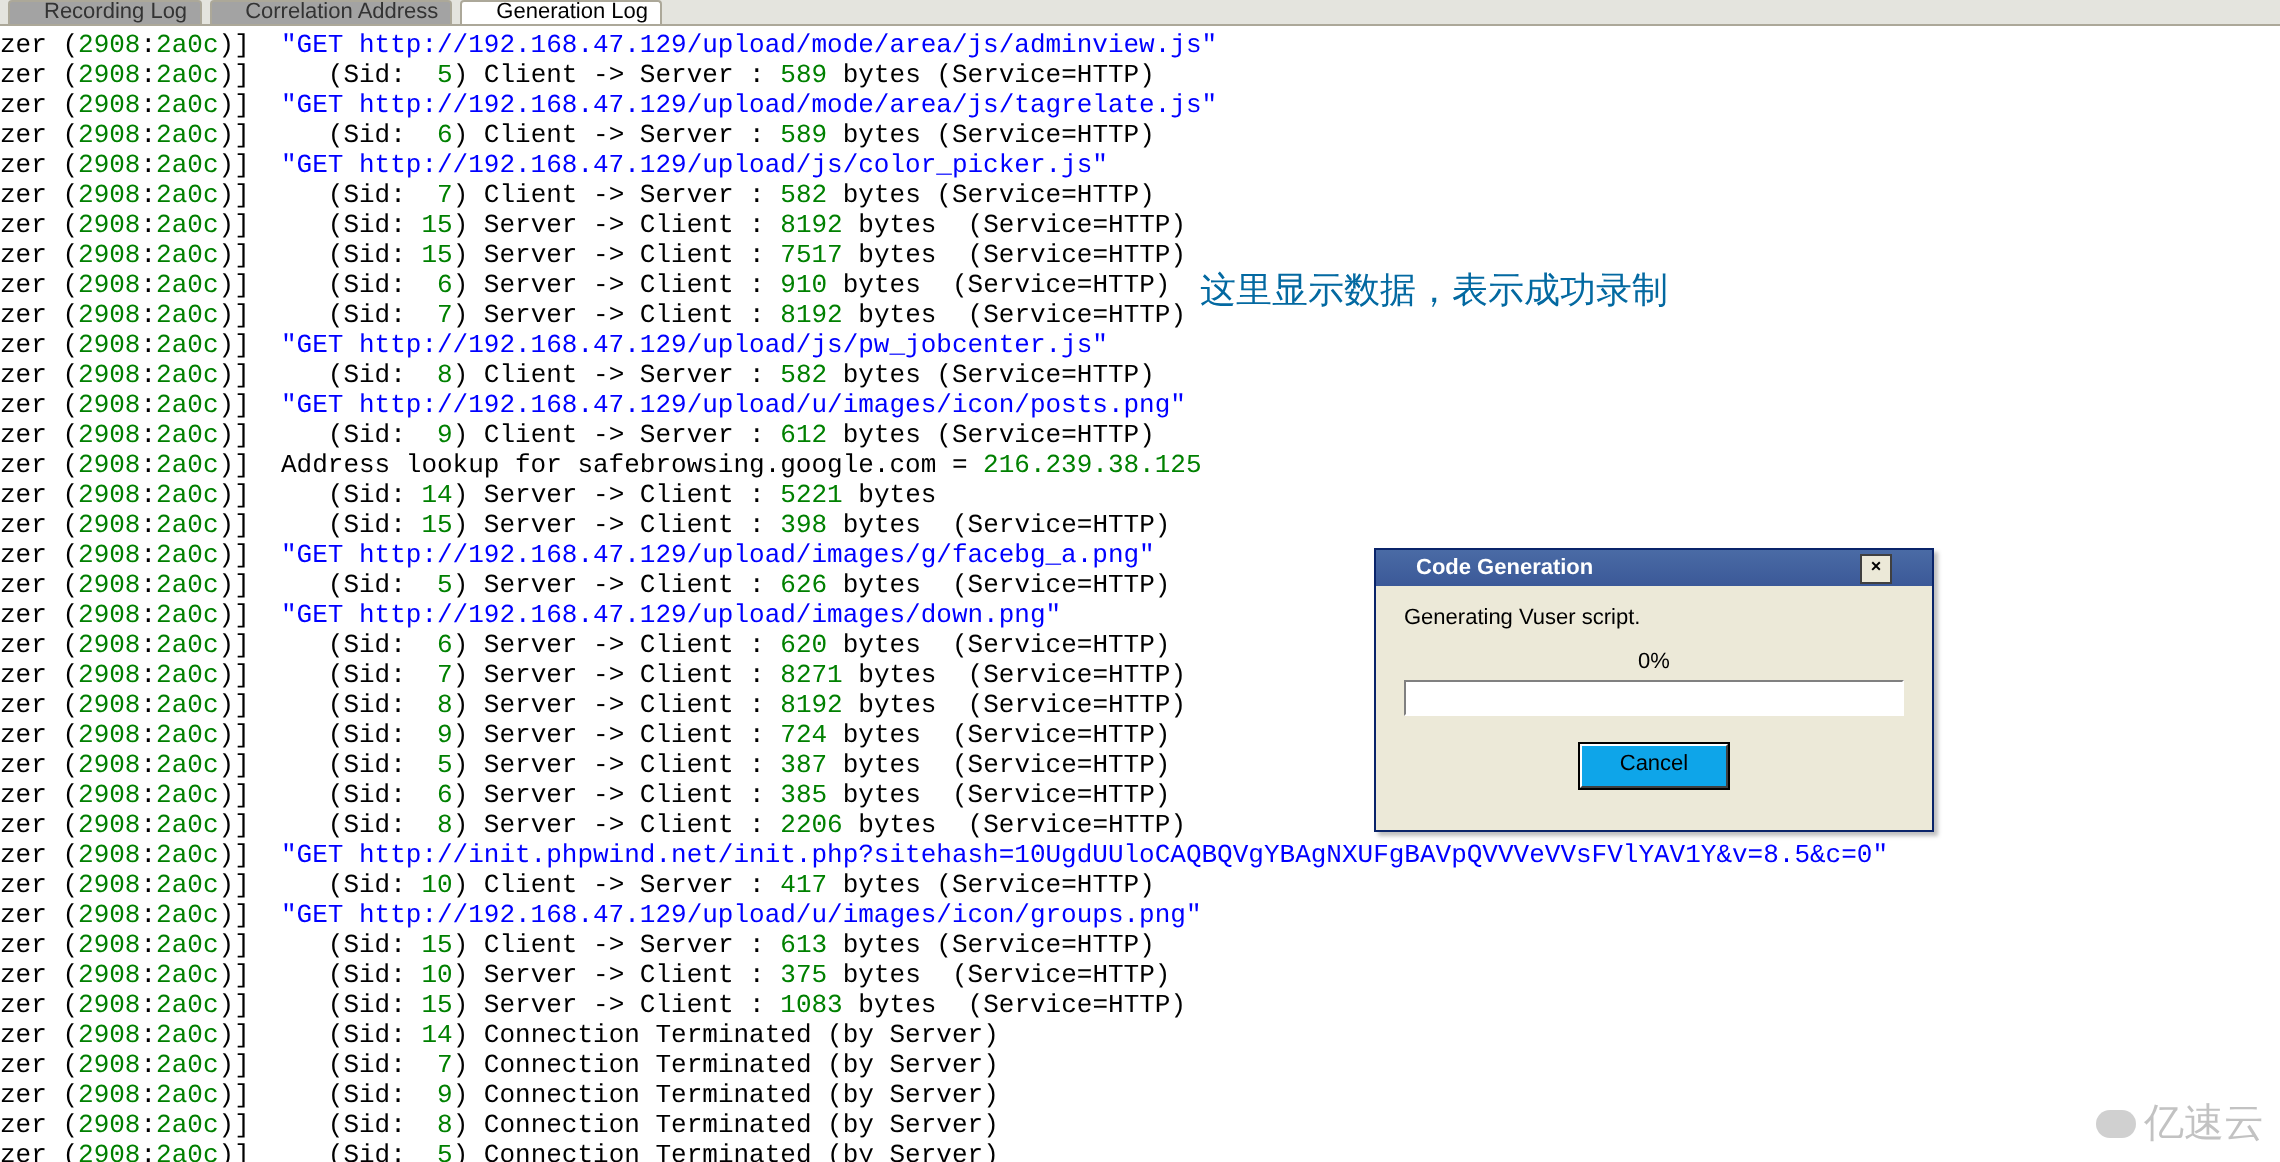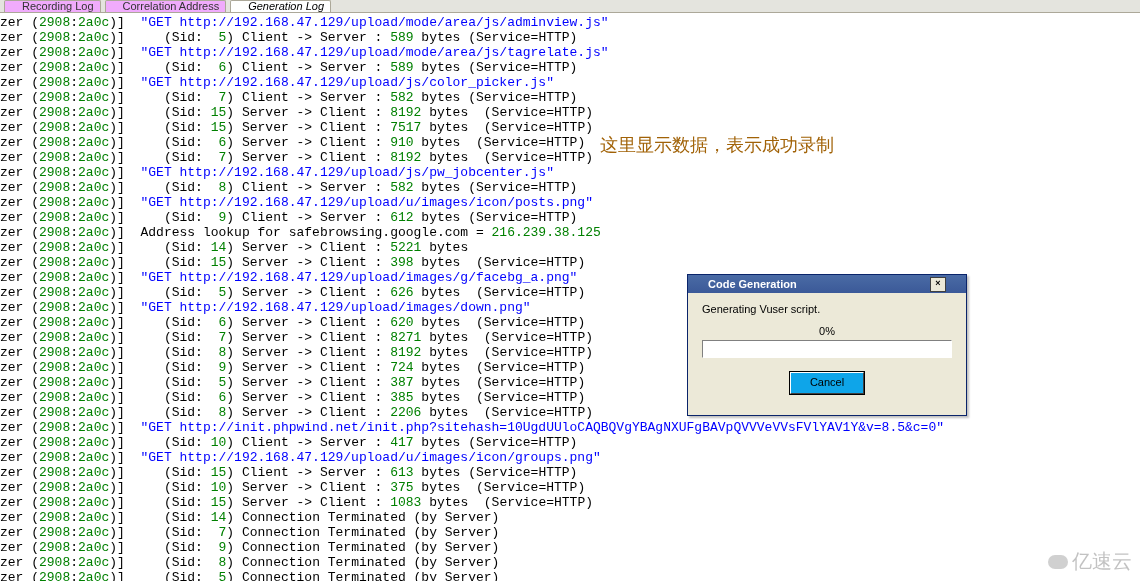--- a/index.html
+++ b/index.html
@@ -27,43 +27,43 @@
 }
 .tab {
   display: flex;
   align-items: center;
   gap: 3px;
   padding: 0 6px 0 4px;
   height: 11px;
   line-height: 11px;
   border: 1px solid #aca899;
   border-bottom: none;
-  background: #f0abfc;
+  background: #a3a3a3;
   border-radius: 2px 2px 0 0;
   color: #333;
   white-space: nowrap;
 }
-.tab.active { background: #fff; color: #000; font-style: italic; }
+.tab.active { background: #fff; color: #000; }
 .tab-icon { display: inline-block; width: 10px; height: 8px; }
 .log {
   white-space: pre;
   line-height: 15px;
   font-size: 13px;
   padding: 2px 0 0 0;
   position: relative;
 }
 .line { display: block; height: 15px; }
 .black { color: #000; }
 .green { color: #008000; }
 .blue  { color: #0000ff; }
 .annot {
   position: absolute;
   top: 133px;
   left: 600px;
-  color: #a16207;
+  color: #0369a1;
   font-family: Liberation Serif, serif;
   font-size: 18px;
   white-space: nowrap;
 }
 .dialog {
   position: absolute;
   top: 274px;
   left: 687px;
   width: 278px;
   height: 140px;

